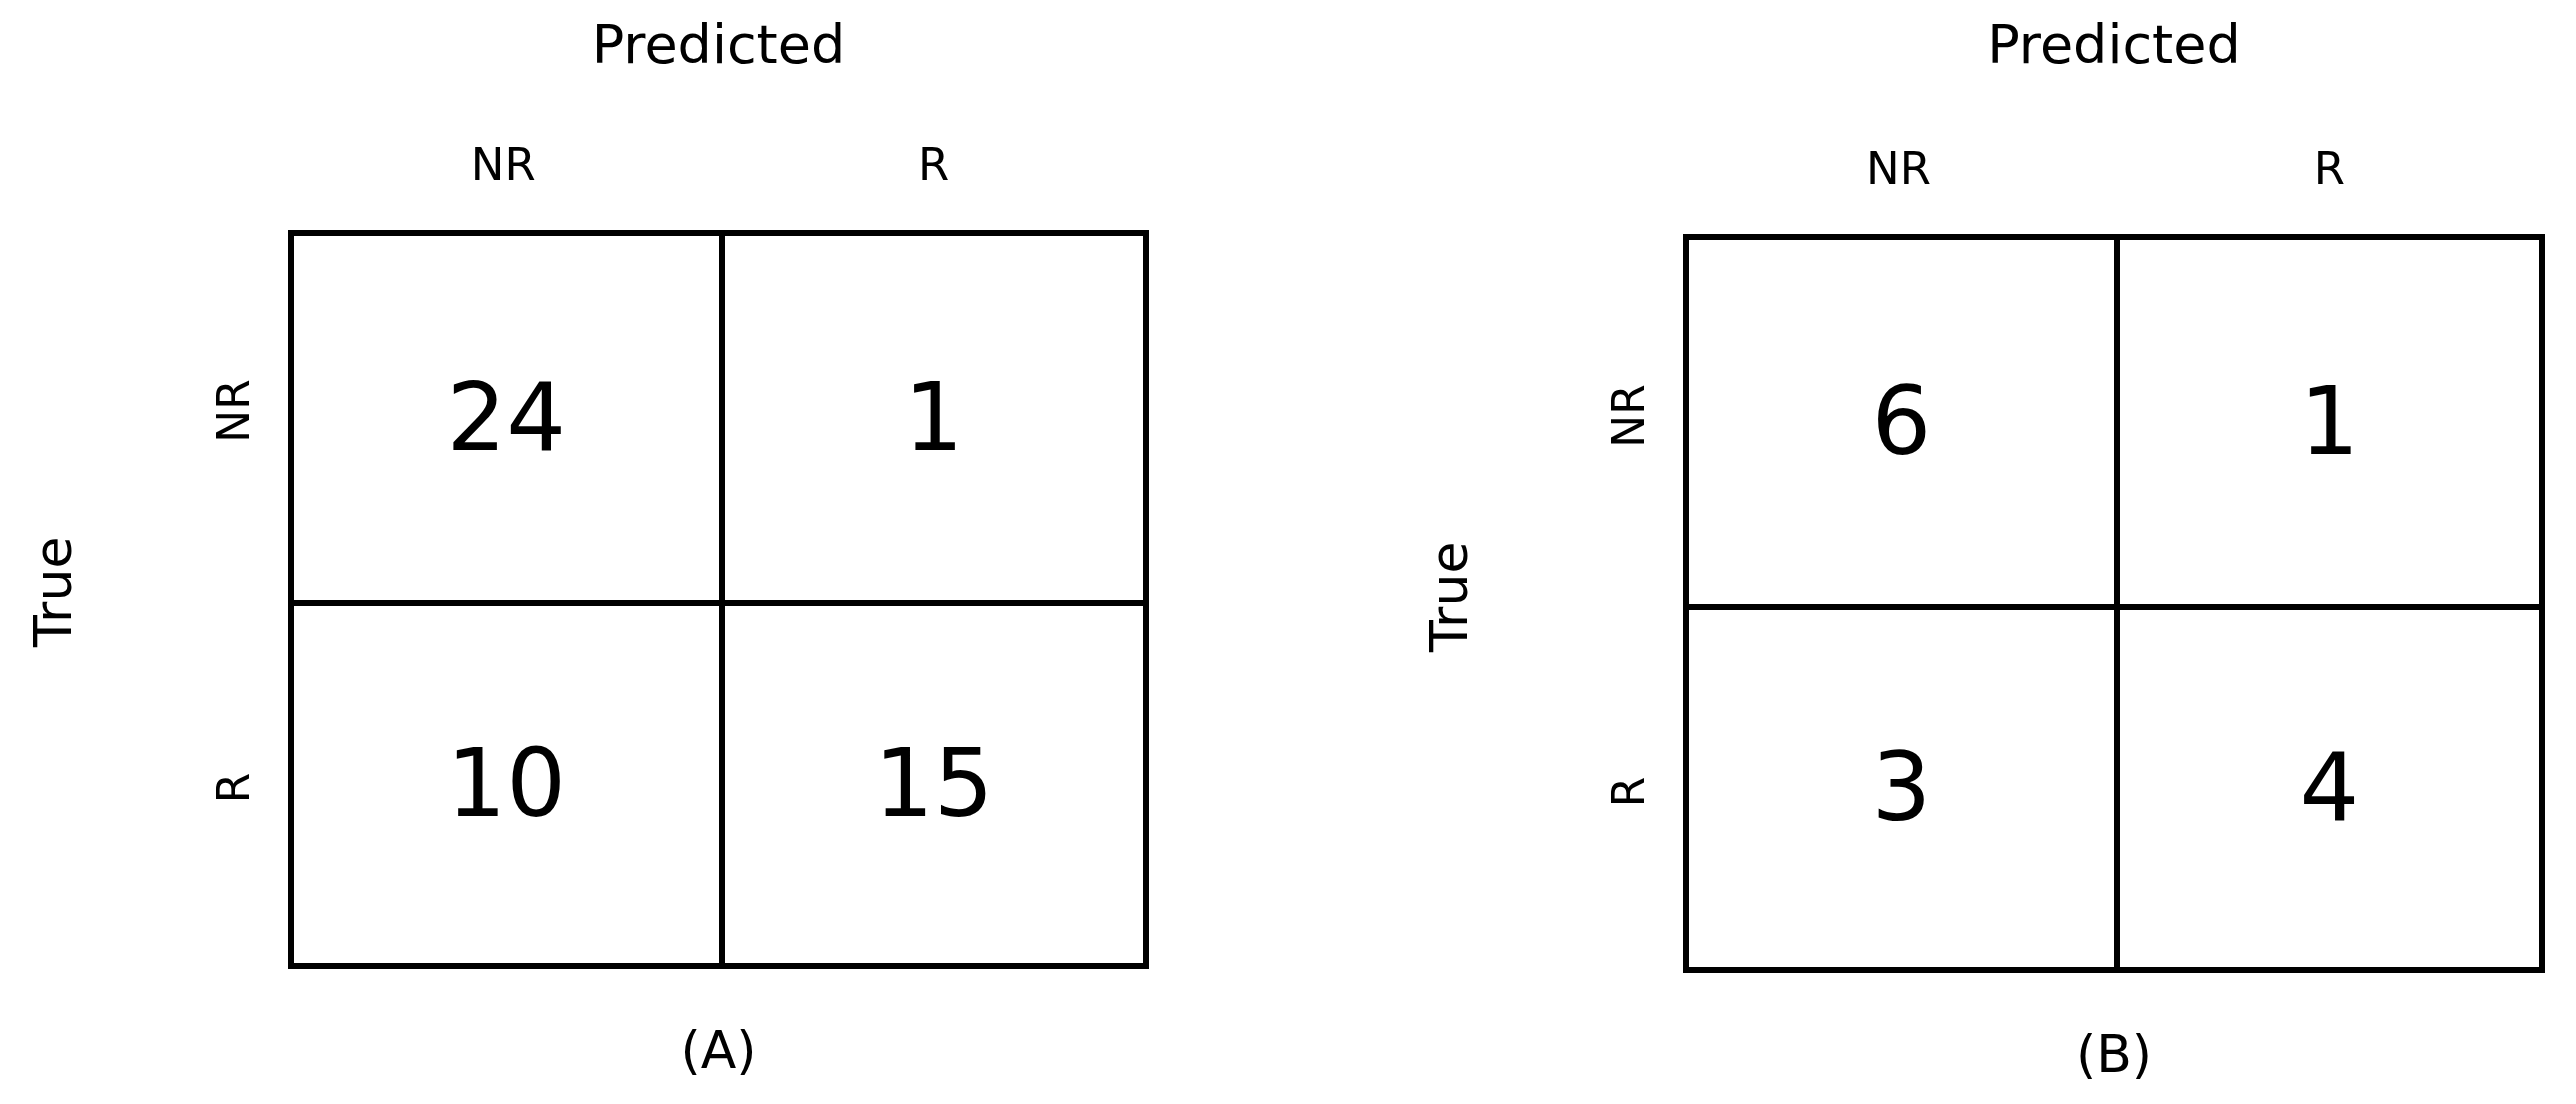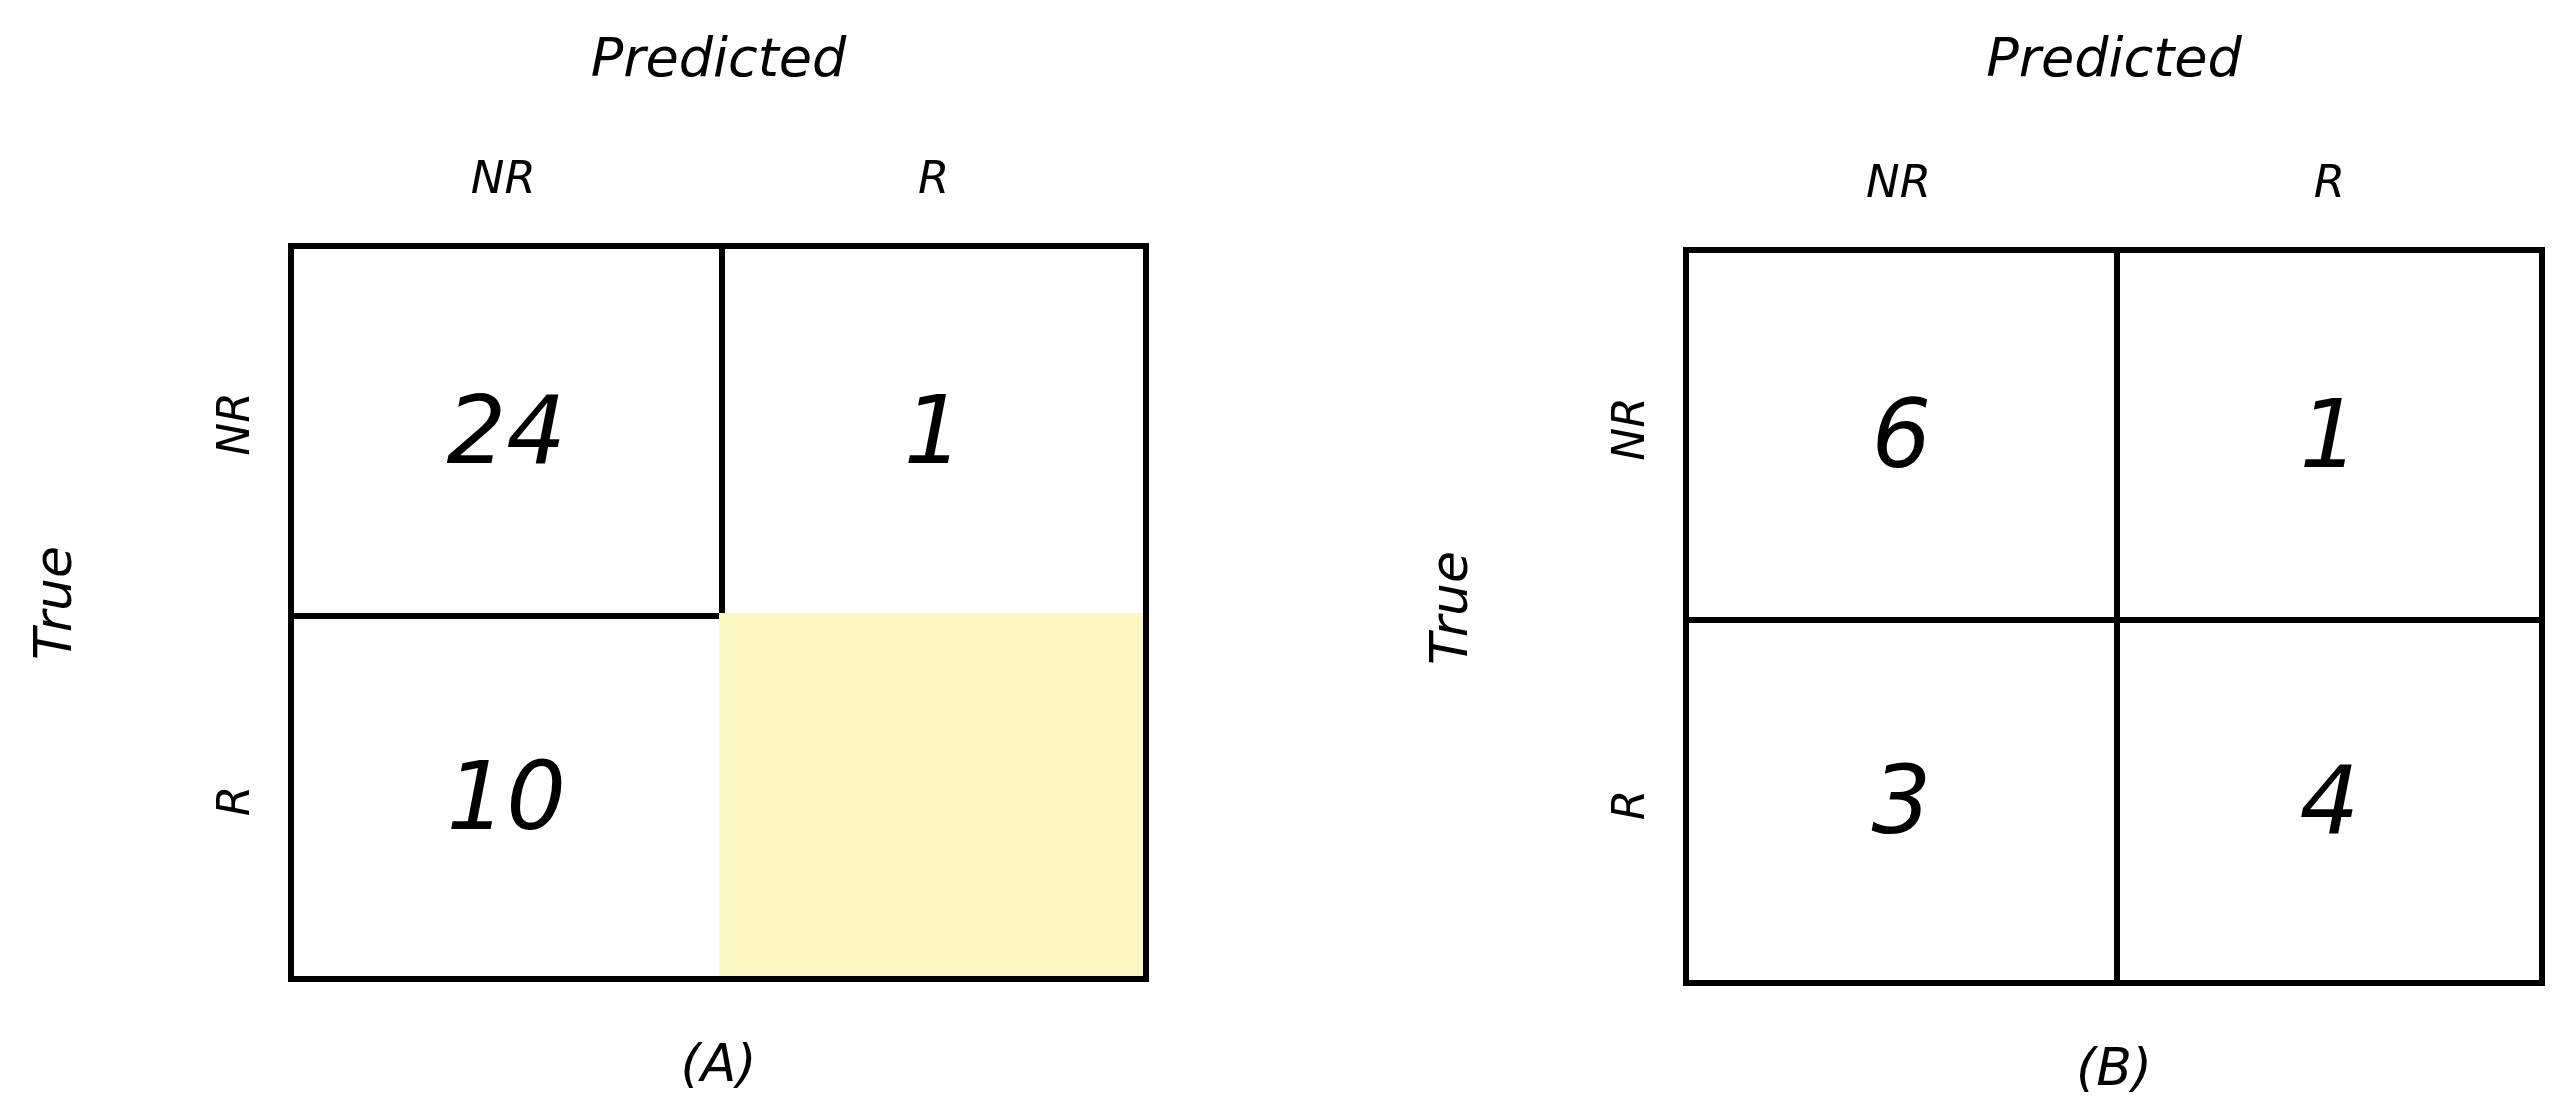--- a/index.html
+++ b/index.html
@@ -17,23 +17,22 @@
     position: relative;
     width: 2576px;
     height: 1105px;
     background: #ffffff;
     overflow: hidden;
   }
 
   
   .panel {
     position: absolute;
-    top: 16px;
+    top: 3px;
     height: 1037px;
-    font-style: italic;
   }
 
   
   .predicted-label {
     position: absolute;
     top: 12.2px;
     text-align: center;
     font-size: 54px;
     line-height: 1.1;
     font-weight: 400;
@@ -143,20 +142,21 @@
 
     <div class="true-label">True</div>
 
     <div class="row-header r1">NR</div>
     <div class="row-header r2">R</div>
 
     <div class="matrix">
       <div class="cell">24</div>
       <div class="cell col-right">1</div>
       <div class="cell row-bottom">10</div>
+      <div class="cell col-right row-bottom">15</div>
     </div>
 
     <div class="panel-caption">(A)</div>
   </div>
 
   <div class="panel" id="panel-b">
 
     <div class="predicted-label">Predicted</div>
 
     <div class="col-headers">

